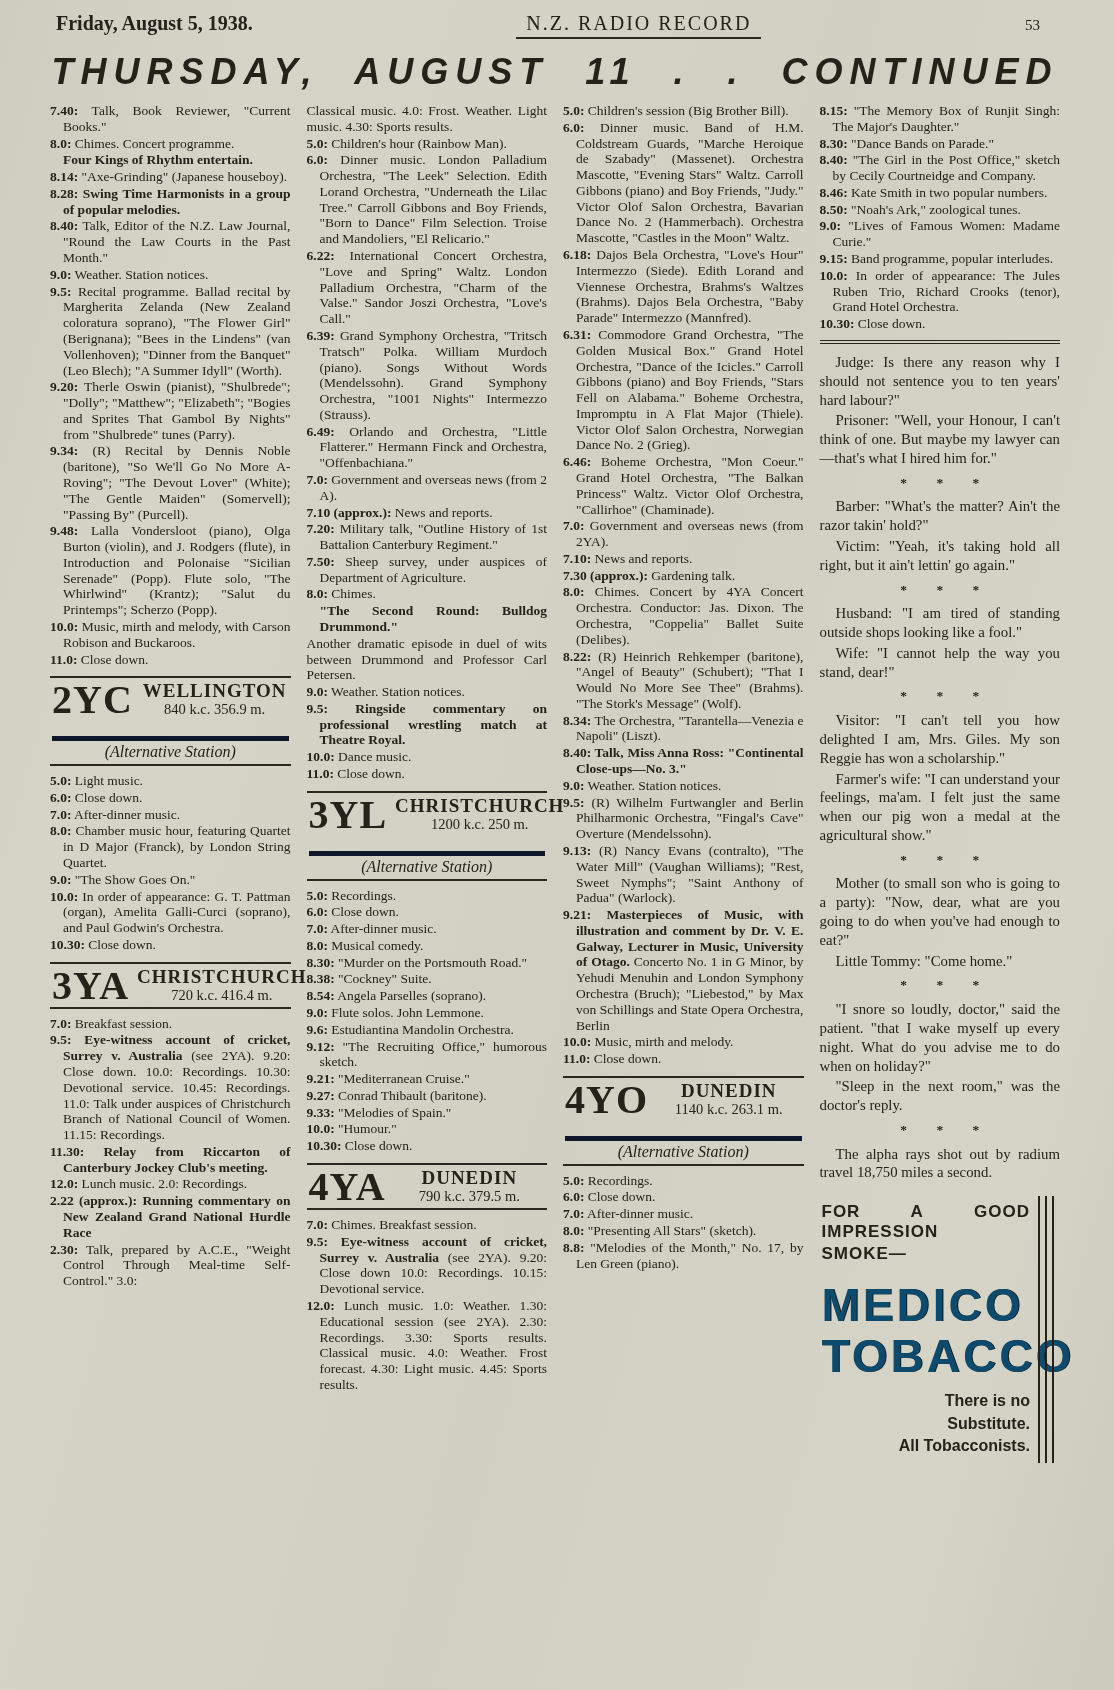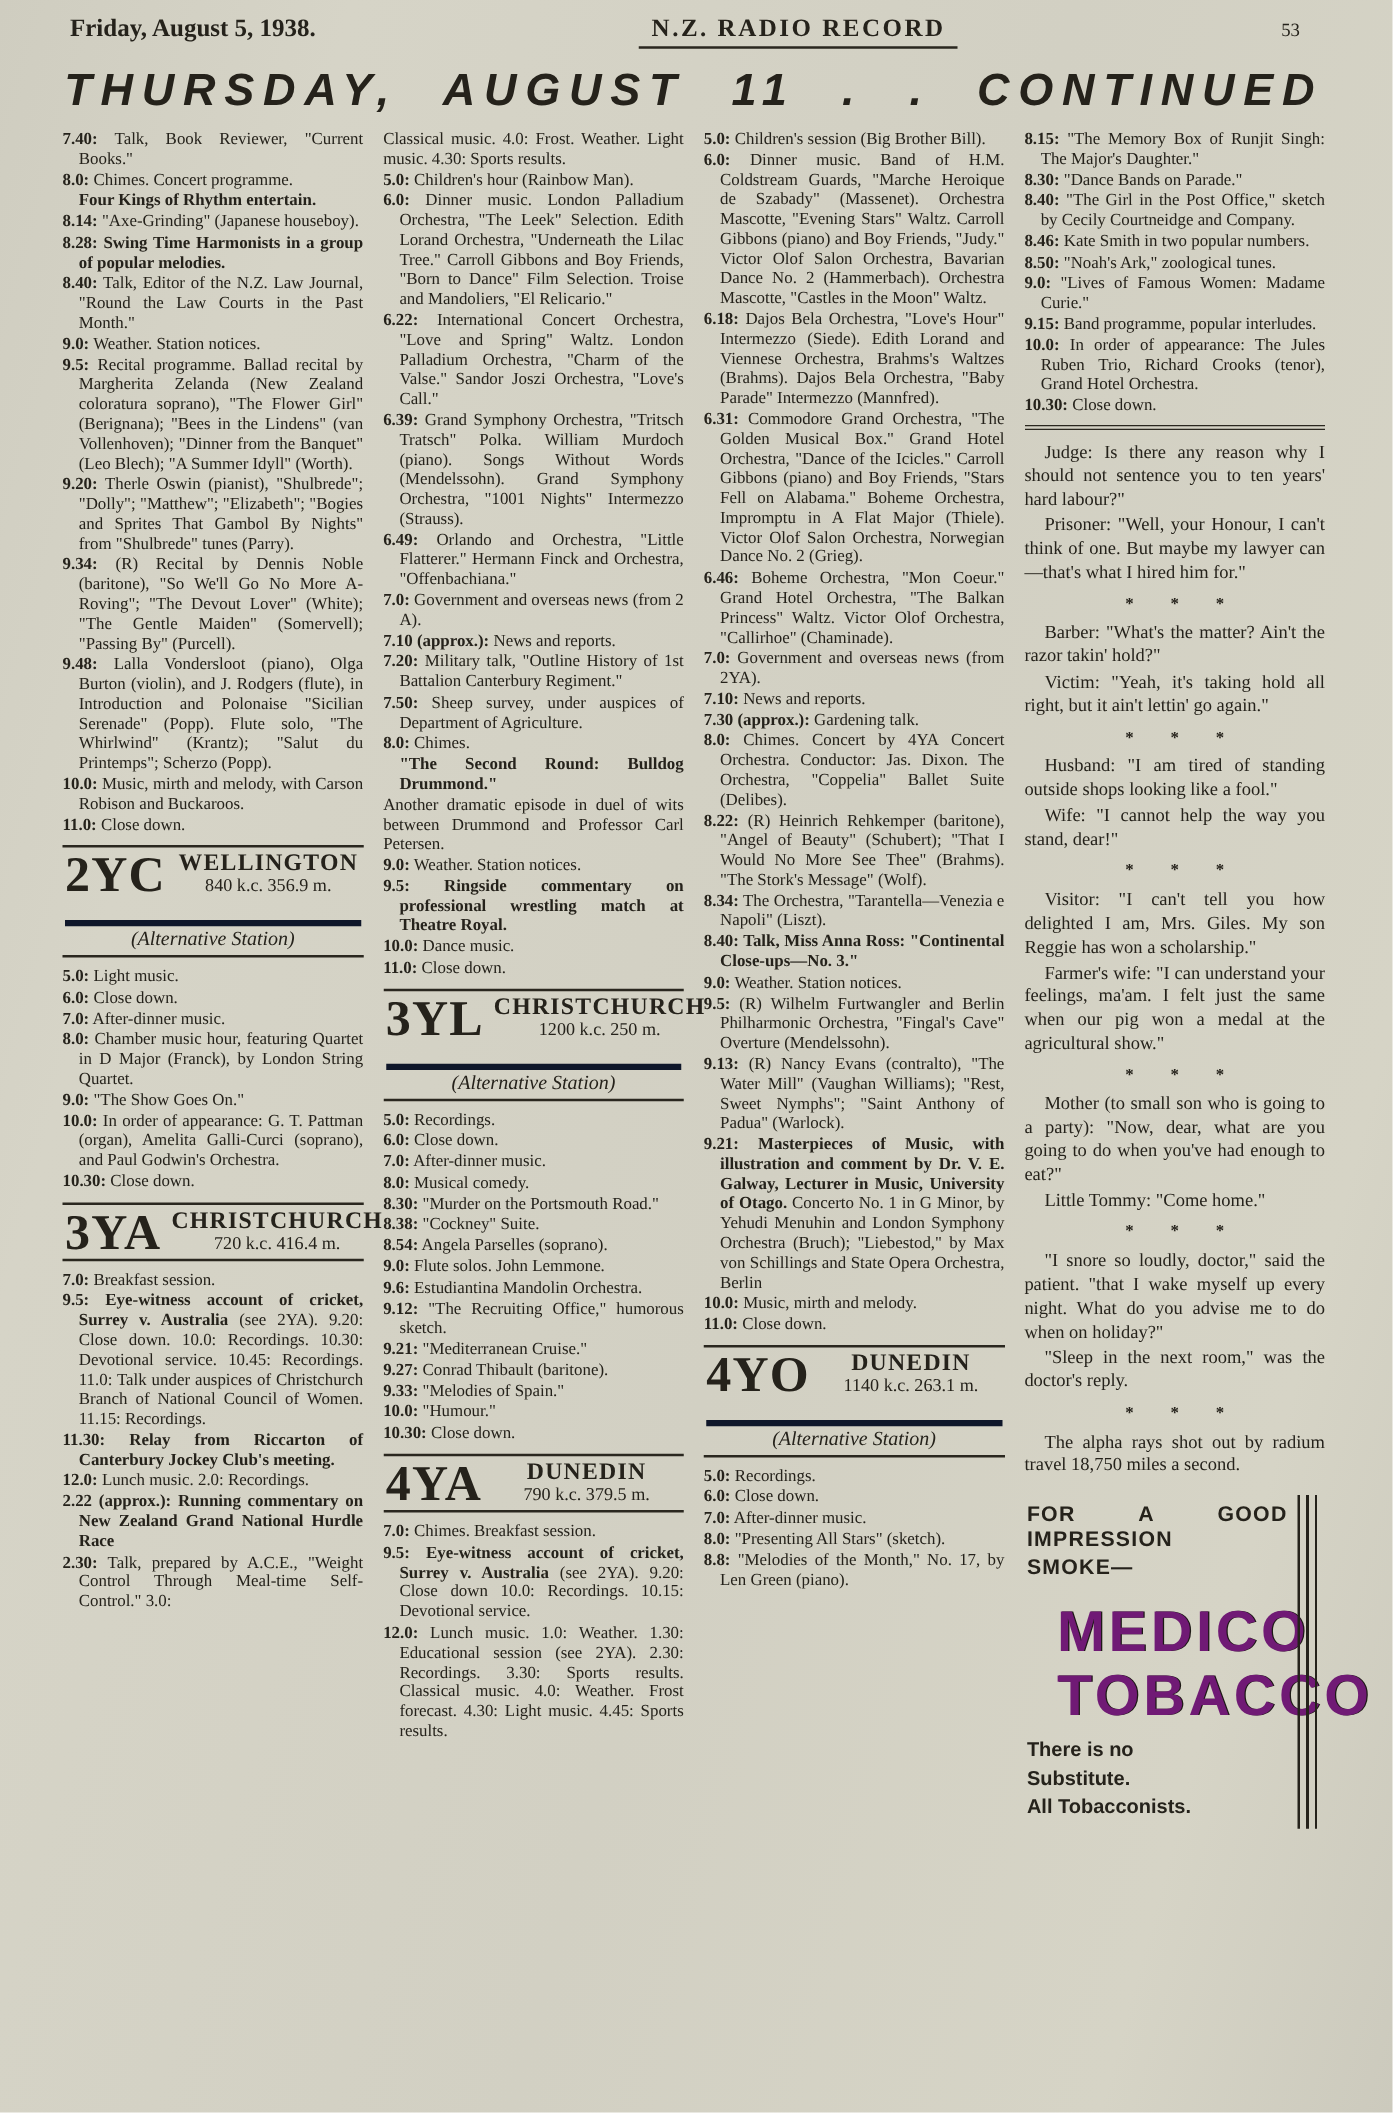--- a/index.html
+++ b/index.html
@@ -9,21 +9,21 @@
     overflow: hidden;
     background: linear-gradient(105deg, #cfcdc0 0%, #d6d4c7 18%, #d2d0c3 55%, #d6d4c6 85%, #cccabd 100%);
     color: #25221b;
     font-family: "Liberation Serif", serif;
   }
   .page { width: 1086px; height: 1690px; padding: 8px 26px 14px 50px; }
 
   
   .topbar { display: flex; justify-content: space-between; align-items: baseline; padding: 4px 6px 0 6px; }
   .date-line { font-size: 20px; font-weight: bold; }
-  .masthead { font-size: 20px; font-weight: bold; letter-spacing: 2px; border-bottom: 2px solid #2a271f; padding: 0 10px 2px; }
+  .masthead { font-size: 20px; font-weight: normal; letter-spacing: 2px; border-bottom: 2px solid #2a271f; padding: 0 10px 2px; }
   .page-number { font-size: 15px; font-weight: normal; padding-right: 14px; }
 
   
   .headline {
     font-family: "Liberation Sans", sans-serif;
     font-style: italic; font-weight: bold;
     font-size: 36px; letter-spacing: 7px; word-spacing: 20px;
     text-align: center; white-space: nowrap;
     margin: 12px 0 10px;
   }
@@ -61,22 +61,22 @@
   .col-4 .stars { margin: 7px 0; }
 
   
   .ad { position: relative; margin-top: 14px; padding: 6px 30px 6px 2px; font-family: "Liberation Sans", sans-serif; min-height: 260px; }
   .ad-stripes {
     position: absolute; right: 2px; top: 0; bottom: 0; width: 20px;
     background: repeating-linear-gradient(90deg, #25221b 0 2px, transparent 2px 7px);
   }
   .ad-for { font-weight: bold; font-size: 17px; letter-spacing: 1px; }
   .ad-smoke { font-weight: bold; font-size: 17px; letter-spacing: 1px; margin: 2px 0 16px; }
-  .ad-brand { font-size: 46px; font-weight: bold; letter-spacing: 3px; line-height: 1.12; color: #701a75; text-shadow: 1px 0 #1c1914; margin-left: 24px; }
-  .ad-note { font-weight: bold; font-size: 16px; text-align: left; margin-top: 8px; line-height: 1.3; }
+  .ad-brand { font-size: 46px; font-weight: bold; letter-spacing: 3px; line-height: 1.12; color: #0c4a6e; text-shadow: 1px 0 #1c1914; }
+  .ad-note { font-weight: bold; font-size: 16px; text-align: right; margin-top: 8px; line-height: 1.3; }
   .ad-note + .ad-note { margin-top: 2px; }
 </style>
 </head>
 <body>
 
 <div class="page">
 
   <div class="topbar">
     <span class="date-line">Friday, August 5, 1938.</span>
     <span class="masthead">N.Z. RADIO RECORD</span>

